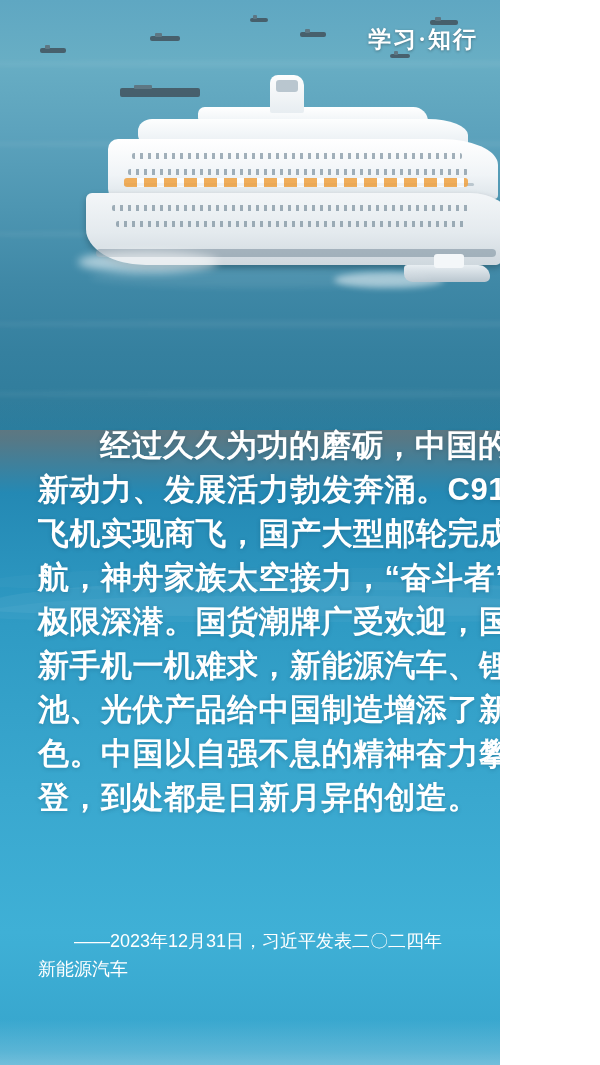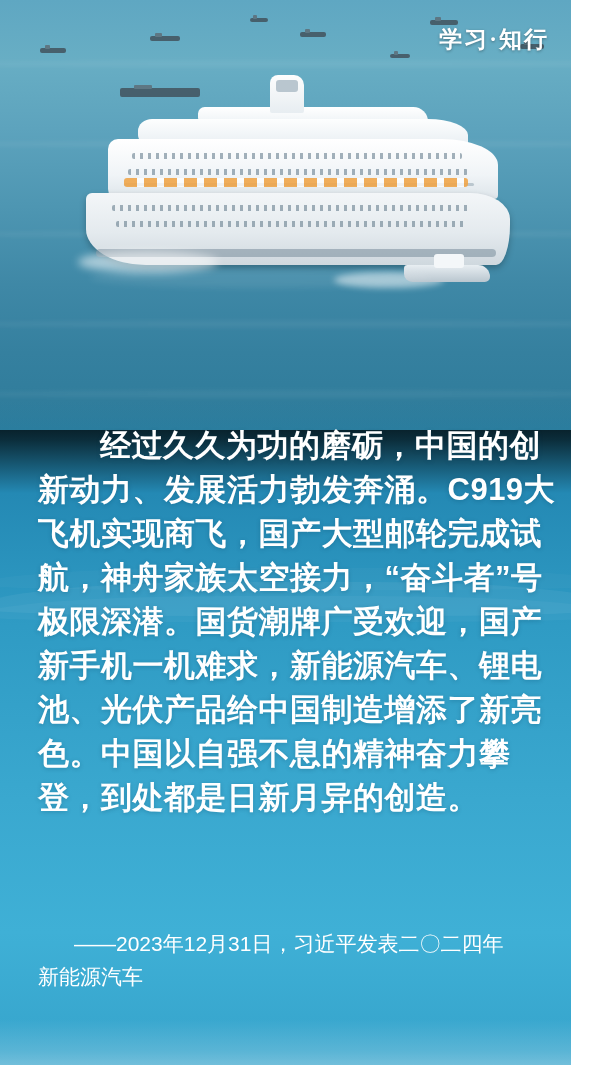--- a/index.html
+++ b/index.html
@@ -5,24 +5,24 @@
   html, body {
     margin: 0;
     padding: 0;
     background: #ffffff;
   }
   body {
     font-family: "Liberation Sans", sans-serif;
   }
   .poster {
     position: relative;
-    width: 571px;
+    width: 500px;
     height: 1065px;
     overflow: hidden;
-    background: #000000;
+    background: #737373;
   }
 
   
   .photo {
     position: absolute;
     left: 0; top: 0;
     width: 600px;
     height: 430px;
     overflow: hidden;
     background:
@@ -263,21 +263,21 @@
     text-shadow: 0 1px 4px rgba(0,60,90,.28);
     font-family: "Liberation Sans", sans-serif;
     text-indent: 2em;
   }
   .attribution {
     position: absolute;
     left: 38px;
     top: 528px;
     width: 520px;
     color: #ffffff;
-    font-size: 21px;
+    font-size: 18px;
     line-height: 1.55;
     font-family: "Liberation Sans", sans-serif;
   }
   .attribution .lead { padding-left: 36px; }
 
   
   .bottom-strip {
     position: absolute;
     left: 0; bottom: 0;
     width: 600px;

